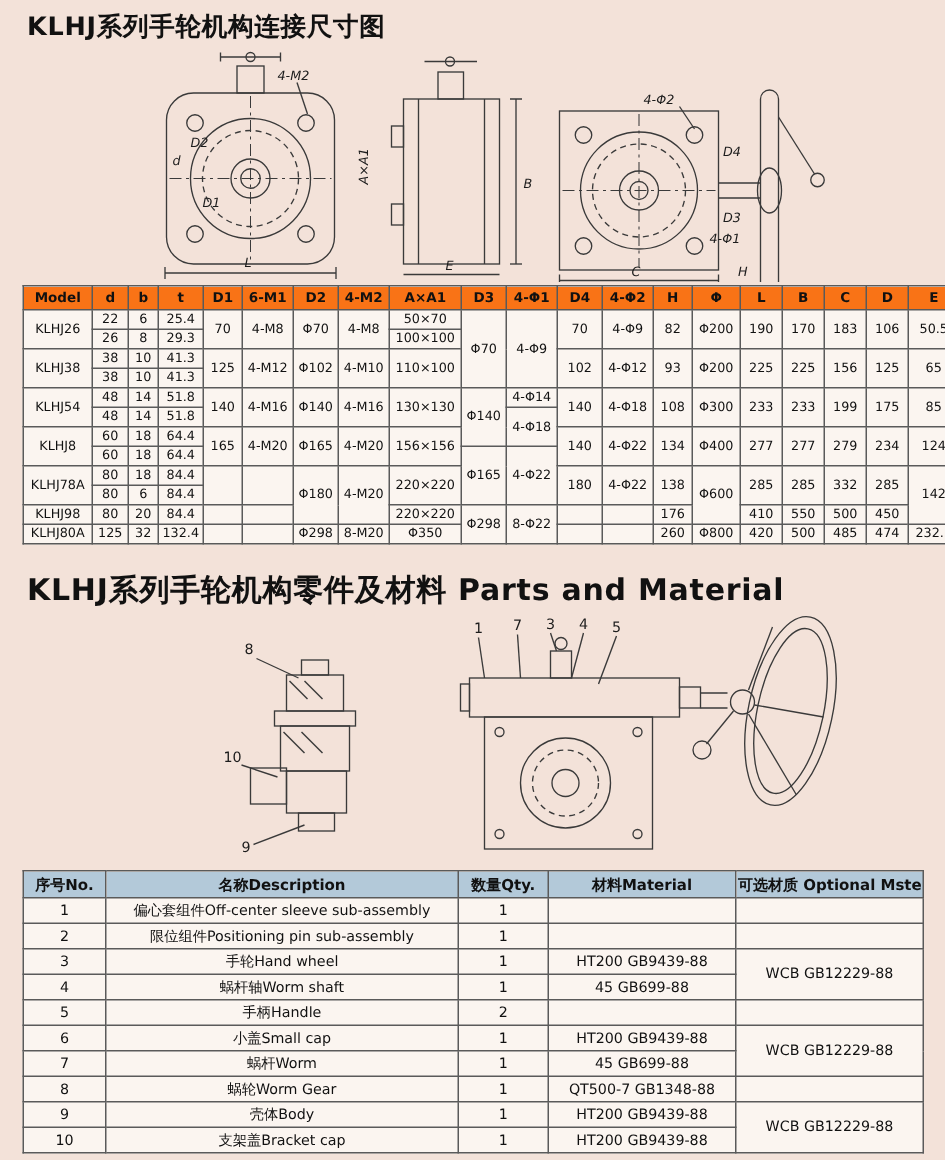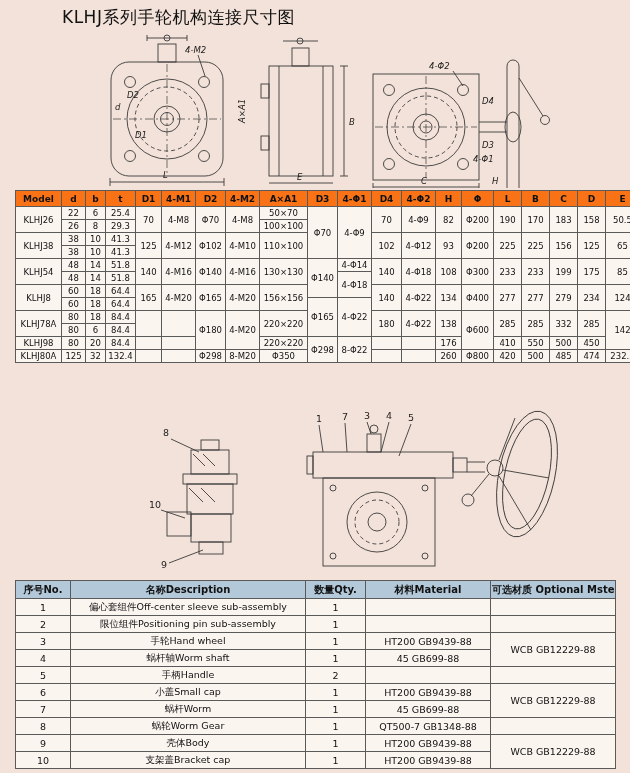--- a/index.html
+++ b/index.html
@@ -5,21 +5,21 @@
   * { margin:0; padding:0; box-sizing:border-box; }
   html,body { width:630px; height:773px; }
   body {
     background:#f3e2d9;
     font-family:"DejaVu Sans", sans-serif;
     color:#111;
     position:relative;
     overflow:hidden;
   }
   .page { position:absolute; inset:0; }
-  .title1 { position:absolute; left:18px; top:6px; font-size:17px; font-weight:normal; letter-spacing:.5px;margin-left:44px; }
+  .title1 { position:absolute; left:18px; top:6px; font-size:17px; font-weight:bold; letter-spacing:.5px; }
   .title2 { position:absolute; left:18px; top:380px; font-size:20px; font-weight:bold; letter-spacing:.5px; }
   .drawing1 { position:absolute; left:15px; top:26px; width:600px; height:162px; }
   .drawing2 { position:absolute; left:15px; top:408px; width:600px; height:168px; }
   table { border-collapse:collapse; table-layout:fixed; background:#fbf5f0; }
   th,td { border:1px solid #5a5a5a; text-align:center; vertical-align:middle;
           overflow:hidden; white-space:nowrap; padding:0 1px; }
   .dim { position:absolute; left:15px; top:190px; width:600px; font-size:8.5px; }
   .dim th { background:#f97316; height:16px; font-size:9px; font-weight:bold; }
   .dim td { height:13px; }
   .parts { position:absolute; left:15px; top:580px; width:600px; font-size:9.5px; }
@@ -147,21 +147,21 @@
         <col style="width:28px">
         <col style="width:34px">
     </colgroup>
     <thead>
         <tr id="dim-head">
           <th>Model</th>
           <th>d</th>
           <th>b</th>
           <th>t</th>
           <th>D1</th>
-          <th>4-M1</th>
+          <th>6-M1</th>
           <th>D2</th>
           <th>4-M2</th>
           <th>A×A1</th>
           <th>D3</th>
           <th>4-Φ1</th>
           <th>D4</th>
           <th>4-Φ2</th>
           <th>H</th>
           <th>Φ</th>
           <th>L</th>
@@ -184,21 +184,21 @@
           <td>50×70</td>
           <td rowspan="4">Φ70</td>
           <td rowspan="4">4-Φ9</td>
           <td rowspan="2">70</td>
           <td rowspan="2">4-Φ9</td>
           <td rowspan="2">82</td>
           <td rowspan="2">Φ200</td>
           <td rowspan="2">190</td>
           <td rowspan="2">170</td>
           <td rowspan="2">183</td>
-          <td rowspan="2">158</td>
+          <td rowspan="2">106</td>
           <td rowspan="2">50.5</td>
         </tr>
         <tr>
           <td>26</td>
           <td>8</td>
           <td>29.3</td>
           <td>100×100</td>
         </tr>
         <tr>
           <td rowspan="2">KLHJ38</td>
@@ -339,20 +339,21 @@
           <td>Φ800</td>
           <td>420</td>
           <td>500</td>
           <td>485</td>
           <td>474</td>
           <td>232.5</td>
         </tr>
       </tbody>
   </table>
 
+  <h2 class="title2">KLHJ系列手轮机构零件及材料 Parts and Material</h2>
 
   <div class="drawing2">
     <svg width="600" height="168" viewBox="0 0 600 168">
 
       <g>
         <rect class="ln" x="186" y="32" width="18" height="10"></rect>
         <rect class="ln" x="176" y="42" width="38" height="24"></rect>
         <rect class="ln" x="168" y="66" width="54" height="10"></rect>
         <rect class="ln" x="172" y="76" width="46" height="30"></rect>
         <rect class="ln" x="152" y="104" width="24" height="24"></rect>

